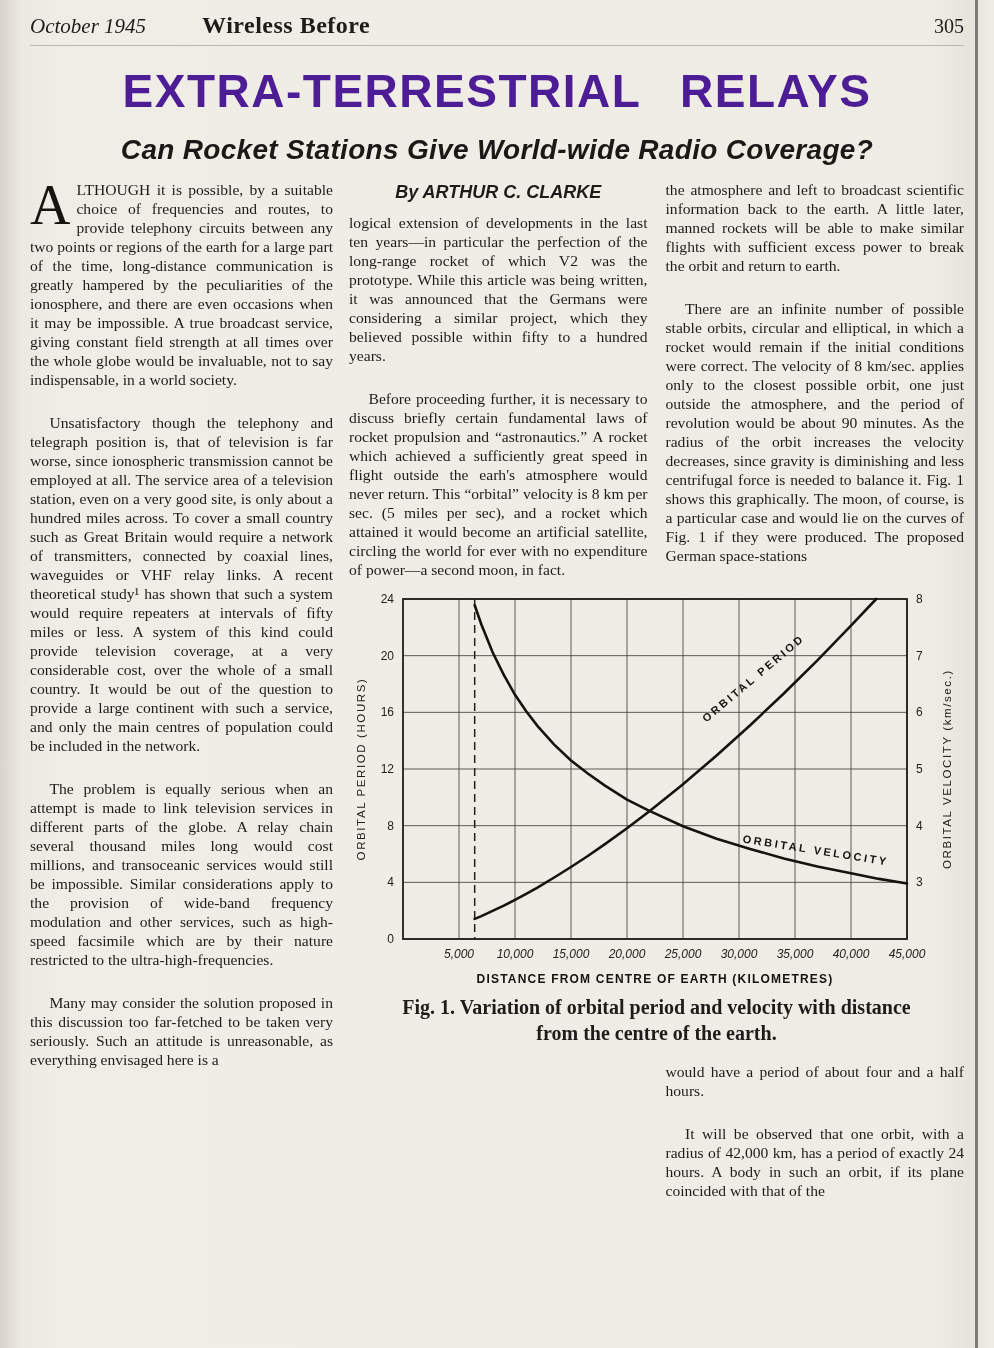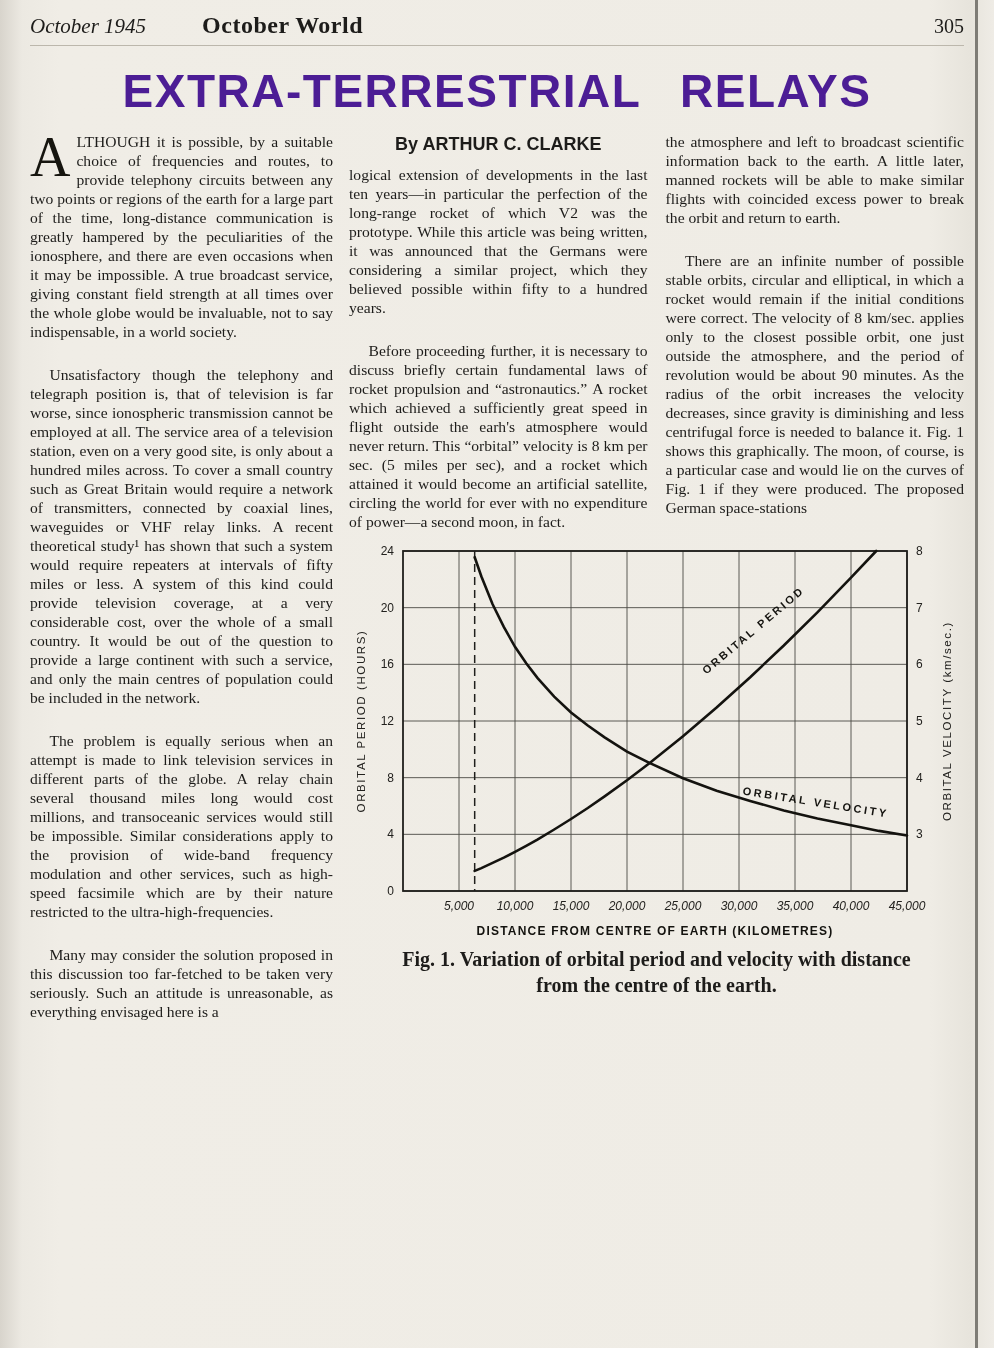--- a/index.html
+++ b/index.html
@@ -29,21 +29,21 @@
   .content{display:flex;gap:16px;margin-top:14px;}
   .col-left{width:303px;flex:none;}
   .right-wrap{flex:1;display:flex;flex-direction:column;min-width:0;}
   .two-cols{display:flex;gap:18px;}
   .two-cols .col{flex:1;min-width:0;}
   .para{margin:0;font-size:15.6px;line-height:19px;text-align:justify;hyphens:auto;}
   .para.indent{text-indent:1.25em;margin-top:24px;}
   .dropcap{float:left;font-size:56px;line-height:46px;padding:2px 6px 0 0;color:#16150f;}
   .byline{
     text-align:center;font-family:"Liberation Sans",sans-serif;
-    font-weight:bold;font-size:18px;margin:2px 0 10px 0;
+    font-style:italic;font-weight:bold;font-size:18px;margin:2px 0 10px 0;
   }
   figure{margin:8px 0 6px 0;text-align:center;}
   .caption{
     font-weight:bold;font-size:20px;line-height:1.28;max-width:545px;
     margin:2px auto 10px auto;text-align:center;
   }
   
   .tick{font-family:"Liberation Sans",sans-serif;font-size:12px;fill:#22211e;}
   .slant{font-style:italic;}
   .axis-title{font-family:"Liberation Sans",sans-serif;font-size:11.5px;letter-spacing:1.6px;fill:#22211e;}
@@ -52,46 +52,47 @@
 </style>
 </head>
 <body>
 
 <div class="scan-line"></div>
 
 <div class="page">
 
   <header class="masthead">
     <span class="issue">October 1945</span>
-    <span class="magazine">October World</span>
+    <span class="magazine">Wireless Before</span>
     <span class="pageno">305</span>
   </header>
   <hr class="mast-rule">
 
   <h1 class="title">EXTRA-TERRESTRIAL RELAYS</h1>
+  <h2 class="subtitle">Can Rocket Stations Give World-wide Radio Coverage?</h2>
 
   <div class="content">
 
     <div class="col-left">
       <p class="para"><span class="dropcap">A</span><span>LTHOUGH it is possible, by a suitable choice of frequencies and routes, to provide telephony circuits between any two points or regions of the earth for a large part of the time, long-distance communication is greatly hampered by the peculiarities of the ionosphere, and there are even occasions when it may be impossible. A true broadcast service, giving constant field strength at all times over the whole globe would be invaluable, not to say indispensable, in a world society.</span></p>
       <p class="para indent">Unsatisfactory though the telephony and telegraph position is, that of television is far worse, since ionospheric transmission cannot be employed at all. The service area of a television station, even on a very good site, is only about a hundred miles across. To cover a small country such as Great Britain would require a network of transmitters, connected by coaxial lines, waveguides or VHF relay links. A recent theoretical study¹ has shown that such a system would require repeaters at intervals of fifty miles or less. A system of this kind could provide television coverage, at a very considerable cost, over the whole of a small country. It would be out of the question to provide a large continent with such a service, and only the main centres of population could be included in the network.</p>
       <p class="para indent">The problem is equally serious when an attempt is made to link television services in different parts of the globe. A relay chain several thousand miles long would cost millions, and transoceanic services would still be impossible. Similar considerations apply to the provision of wide-band frequency modulation and other services, such as high-speed facsimile which are by their nature restricted to the ultra-high-frequencies.</p>
       <p class="para indent">Many may consider the solution proposed in this discussion too far-fetched to be taken very seriously. Such an attitude is unreasonable, as everything envisaged here is a</p>
     </div>
 
     <div class="right-wrap">
 
       <div class="two-cols">
         <div class="col">
           <div class="byline">By ARTHUR C. CLARKE</div>
           <p class="para">logical extension of developments in the last ten years—in particular the perfection of the long-range rocket of which V2 was the prototype. While this article was being written, it was announced that the Germans were considering a similar project, which they believed possible within fifty to a hundred years.</p>
           <p class="para indent">Before proceeding further, it is necessary to discuss briefly certain fundamental laws of rocket propulsion and “astronautics.” A rocket which achieved a sufficiently great speed in flight outside the earh's atmosphere would never return. This “orbital” velocity is 8 km per sec. (5 miles per sec), and a rocket which attained it would become an artificial satellite, circling the world for ever with no expenditure of power—a second moon, in fact.</p>
         </div>
         <div class="col">
-          <p class="para">the atmosphere and left to broadcast scientific information back to the earth. A little later, manned rockets will be able to make similar flights with coincided excess power to break the orbit and return to earth.</p>
+          <p class="para">the atmosphere and left to broadcast scientific information back to the earth. A little later, manned rockets will be able to make similar flights with sufficient excess power to break the orbit and return to earth.</p>
           <p class="para indent">There are an infinite number of possible stable orbits, circular and elliptical, in which a rocket would remain if the initial conditions were correct. The velocity of 8 km/sec. applies only to the closest possible orbit, one just outside the atmosphere, and the period of revolution would be about 90 minutes. As the radius of the orbit increases the velocity decreases, since gravity is diminishing and less centrifugal force is needed to balance it. Fig. 1 shows this graphically. The moon, of course, is a particular case and would lie on the curves of Fig. 1 if they were produced. The proposed German space-stations</p>
         </div>
       </div>
 
       <figure>
         <svg id="chart-svg" width="612" height="402" viewBox="0 0 612 402">
             <line x1="108" y1="12" x2="108" y2="352" stroke="#4b4944" stroke-width="0.9"></line>
             <line x1="164" y1="12" x2="164" y2="352" stroke="#4b4944" stroke-width="0.9"></line>
             <line x1="220" y1="12" x2="220" y2="352" stroke="#4b4944" stroke-width="0.9"></line>
             <line x1="276" y1="12" x2="276" y2="352" stroke="#4b4944" stroke-width="0.9"></line>
@@ -139,18 +140,20 @@
             <text x="464.16" y="267" text-anchor="middle" class="curve-label" transform="rotate(9 464.16 267)">ORBITAL VELOCITY</text>
             <text x="304" y="396" text-anchor="middle" class="x-axis-title">DISTANCE FROM CENTRE OF EARTH (KILOMETRES)</text>
           </svg>
         <figcaption class="caption">Fig. 1.  Variation of orbital period and velocity with distance from the centre of the earth.</figcaption>
       </figure>
 
       <div class="two-cols">
         <div class="col">
         </div>
         <div class="col">
+          <p class="para">would have a period of about four and a half hours.</p>
+          <p class="para indent">It will be observed that one orbit, with a radius of 42,000 km, has a period of exactly 24 hours. A body in such an orbit, if its plane coincided with that of the</p>
         </div>
       </div>
 
     </div>
   </div>
 </div>
 
 </body></html>

